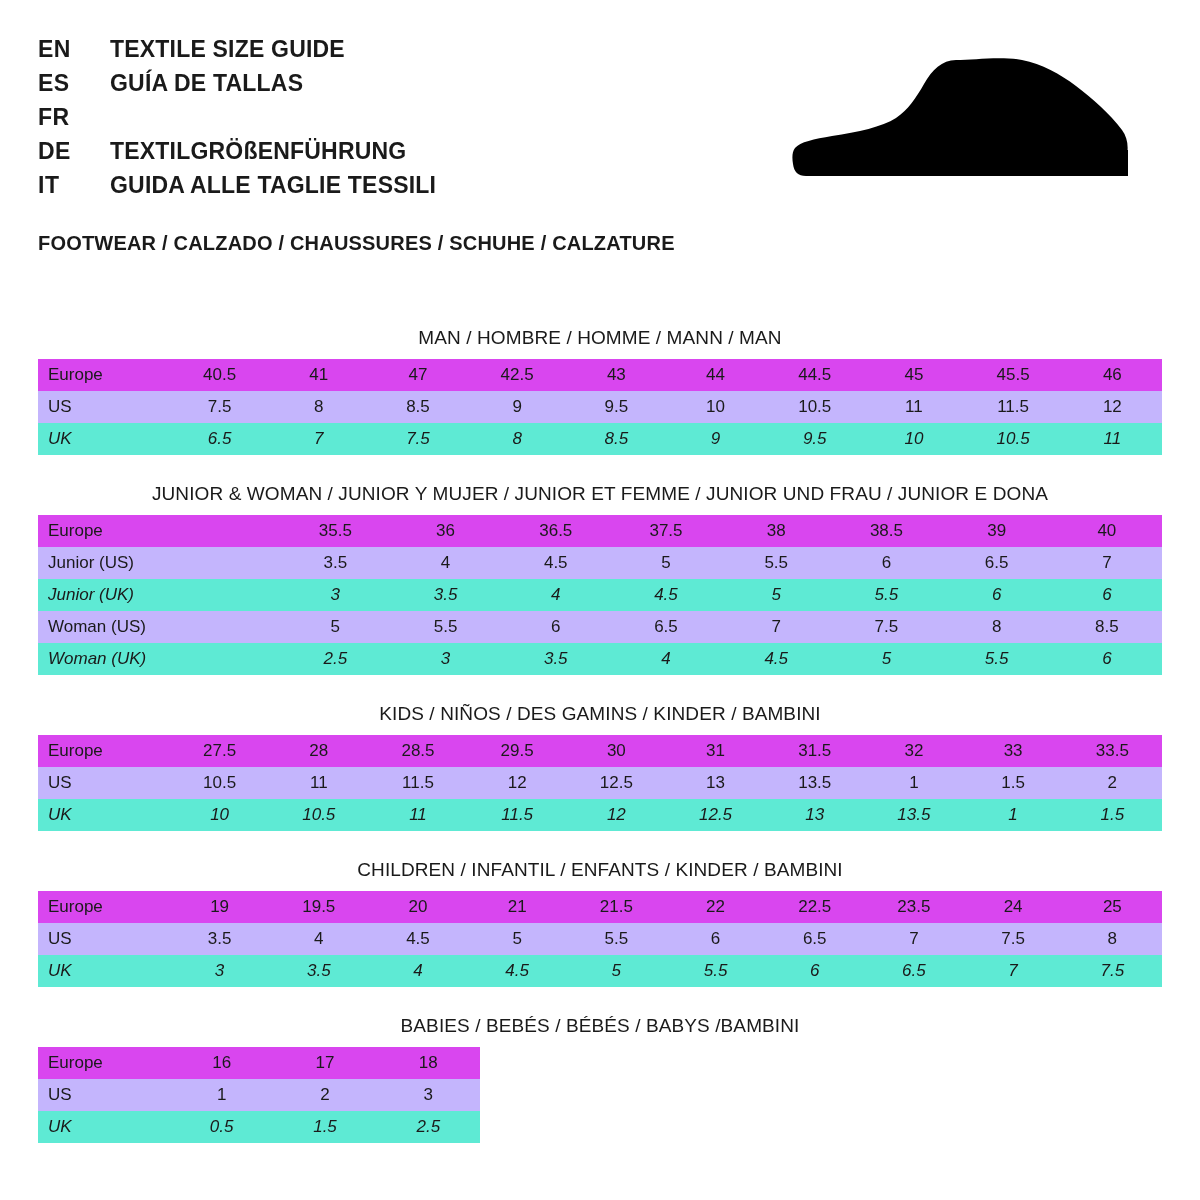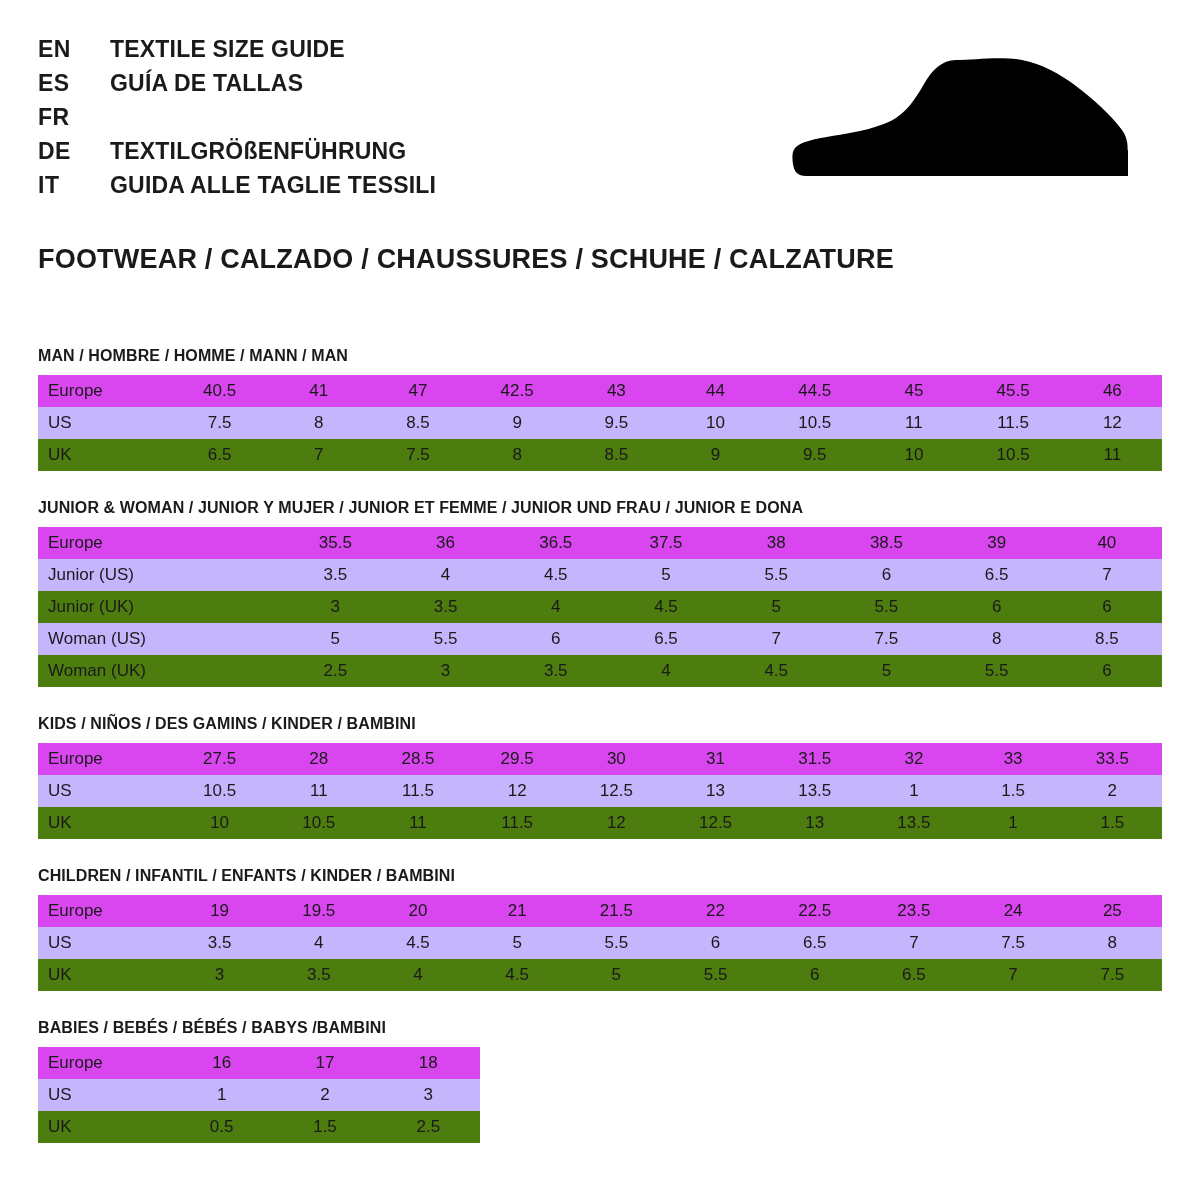--- a/index.html
+++ b/index.html
@@ -52,38 +52,39 @@
     color: #1a1a1a;
     white-space: nowrap;
   }
 
   .shoe-wrap {
     margin-right: 30px;
     margin-top: 26px;
   }
 
   .category-title {
-    margin-top: 38px;
-    font-size: 27px;
+    margin-top: 26px;
+    font-size: 20px;
     font-weight: bold;
     letter-spacing: 0.2px;
   }
 
   
   .section {
     margin-top: 28px;
   }
   .section.first { margin-top: 72px; }
 
   .section-title {
-    font-size: 16px;
-    font-weight: bold;
+    font-size: 19px;
+    font-weight: normal;
     letter-spacing: 0.1px;
     margin-bottom: 10px;
     color: #1a1a1a;
+    text-align: center;
   }
 
   table.size-table {
     border-collapse: collapse;
     table-layout: fixed;
     font-size: 17px;
   }
   table.size-table.wide { width: 1124px; }
   table.size-table.narrow { width: 442px; }
 
@@ -98,21 +99,21 @@
   table.size-table td.label {
     text-align: left;
     padding-left: 10px;
     width: 122px;
   }
   tr.head td {
     background: #d946ef;
     font-weight: normal;
   }
   tr.odd td { background: #c4b5fd; }
-  tr.even td { background: #4d7c0f; }
+  tr.even td { background: #5eead4; font-style: italic; }
 </style>
 </head>
 <body>
 
 <div class="page">
 
   <div class="header">
 
     <div class="lang-list">
       <div class="lang-row">

